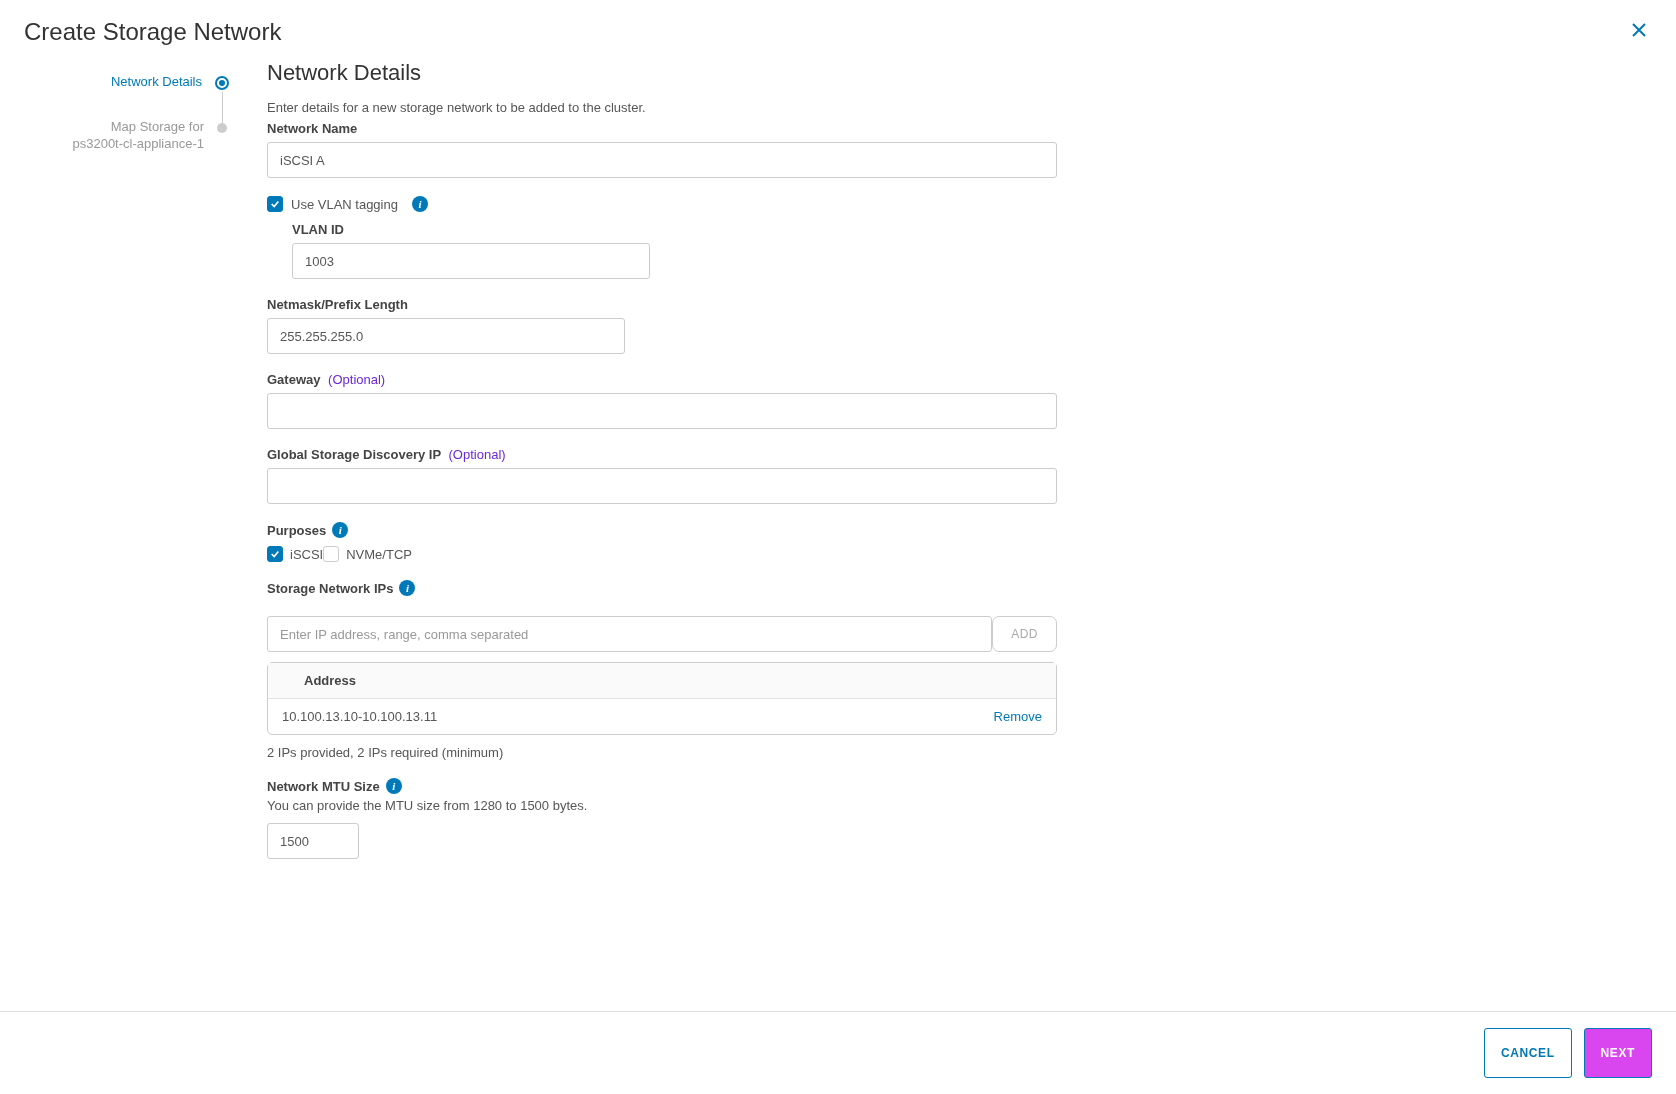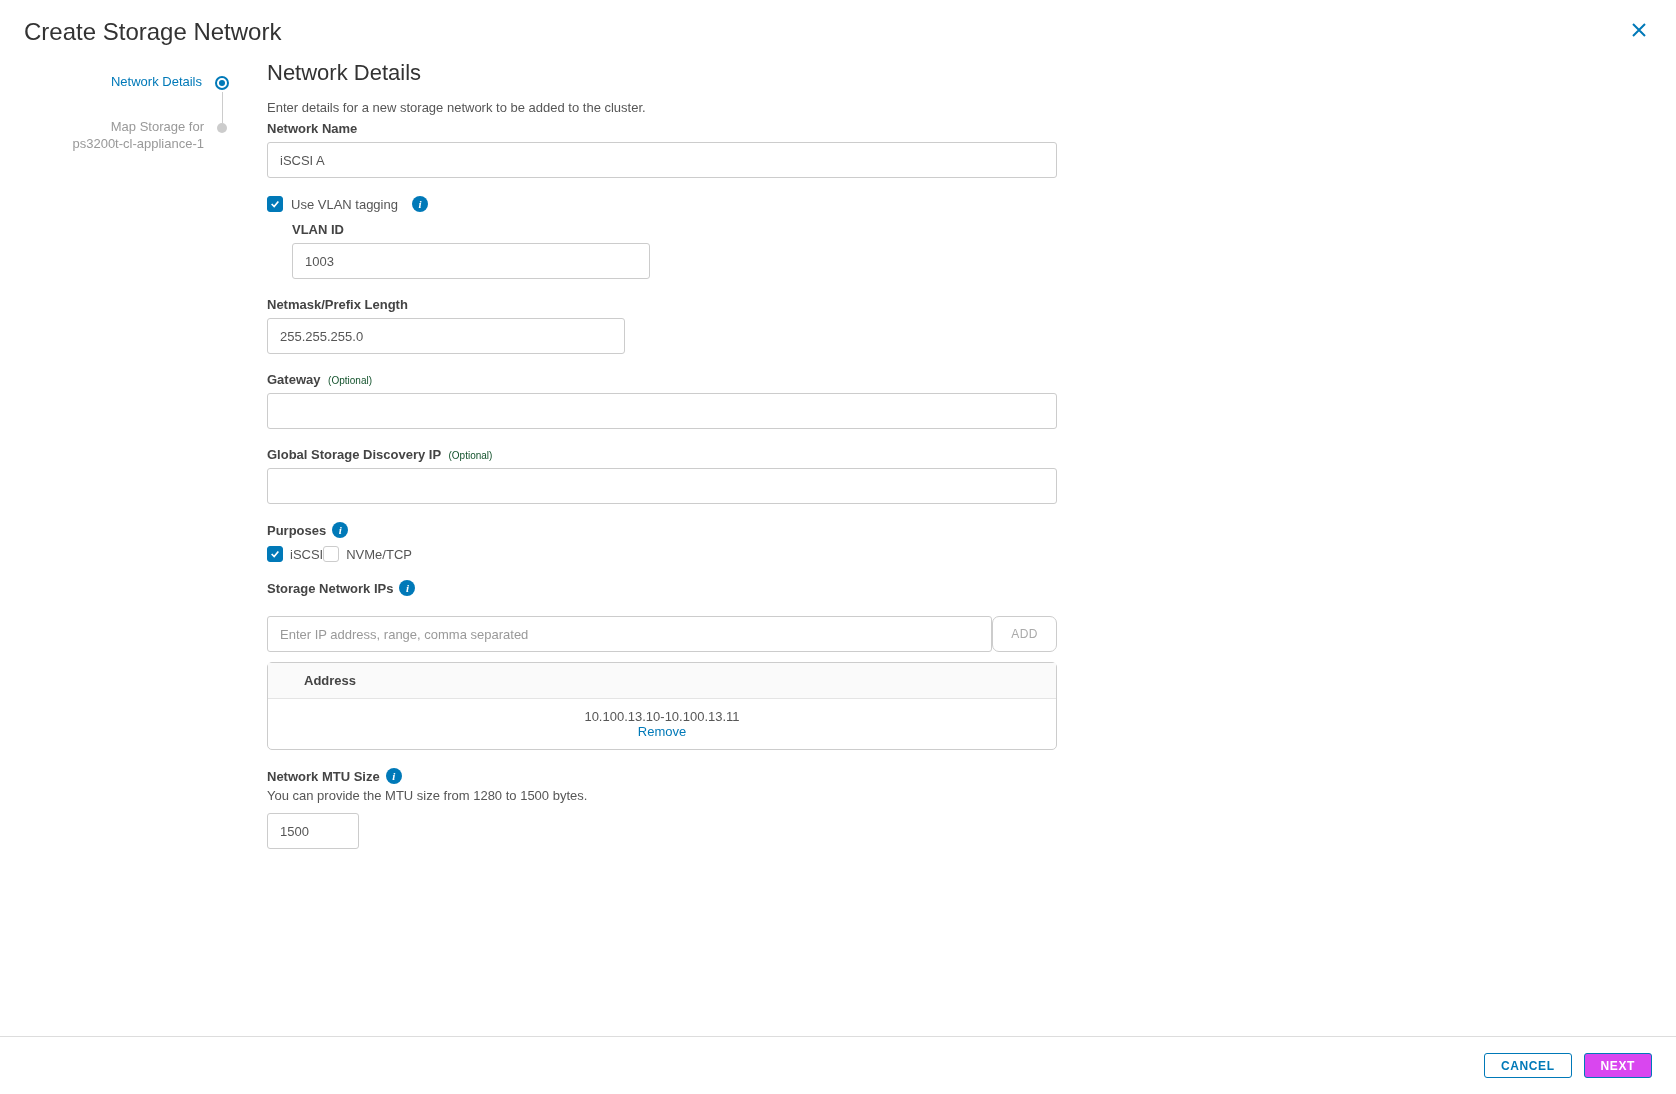--- a/index.html
+++ b/index.html
@@ -116,22 +116,22 @@
   .form-group { margin-bottom: 18px; }
   .form-label {
     display: block;
     font-size: 13px;
     font-weight: 600;
     color: #444;
     margin-bottom: 6px;
   }
   .optional {
     font-weight: 400;
-    color: #14532d;
-    font-size: 10px;
+    color: #6d28d9;
+    font-size: 13px;
     margin-left: 4px;
   }
   .text-input {
     width: 100%;
     max-width: 790px;
     height: 36px;
     border: 1px solid #ccc;
     border-radius: 3px;
     padding: 0 12px;
     font-size: 13px;
@@ -215,35 +215,34 @@
     font-weight: 600;
     color: #444;
     border-bottom: 1px solid #e4e4e4;
     background: #fafafa;
   }
   .ip-table-row {
     display: flex;
     justify-content: space-between;
     align-items: center;
     padding: 10px 14px 10px 14px;
-    flex-direction: column;
   }
   .ip-addr { color: #565656; }
   .remove-link { color: #0079b8; text-decoration: none; cursor: pointer; }
   .hint-text { font-size: 13px; color: #565656; margin-top: 10px; }
   .mtu-desc { font-size: 13px; color: #565656; margin-bottom: 10px; }
   .footer {
     border-top: 1px solid #ddd;
     padding: 16px 24px;
     display: flex;
     justify-content: flex-end;
     gap: 12px;
   }
   .btn {
-    height: 25px;
+    height: 50px;
     padding: 0 16px;
     border-radius: 3px;
     font-size: 12px;
     font-weight: 600;
     letter-spacing: 0.6px;
     cursor: pointer;
   }
   .btn-outline {
     background: #fff;
     border: 1px solid #0079b8;
@@ -356,20 +355,21 @@
         <input class="text-input ip-input" type="text" placeholder="Enter IP address, range, comma separated" style="">
         <button class="add-btn">ADD</button>
       </div>
       <div class="ip-table">
         <div class="ip-table-header">Address</div>
         <div class="ip-table-row">
           <span class="ip-addr">10.100.13.10-10.100.13.11</span>
           <a class="remove-link">Remove</a>
         </div>
       </div>
+      <div class="hint-text">2 IPs provided, 2 IPs required (minimum)</div>
     </div>
 
     <div class="form-group">
       <div class="label-with-info" style="margin-bottom:4px">
         <label class="form-label" style="margin-bottom:0">Network MTU Size</label>
         <span class="info-icon">i</span>
       </div>
       <div class="mtu-desc">You can provide the MTU size from 1280 to 1500 bytes.</div>
       <input class="text-input tiny" type="text" value="1500" style="">
     </div>

